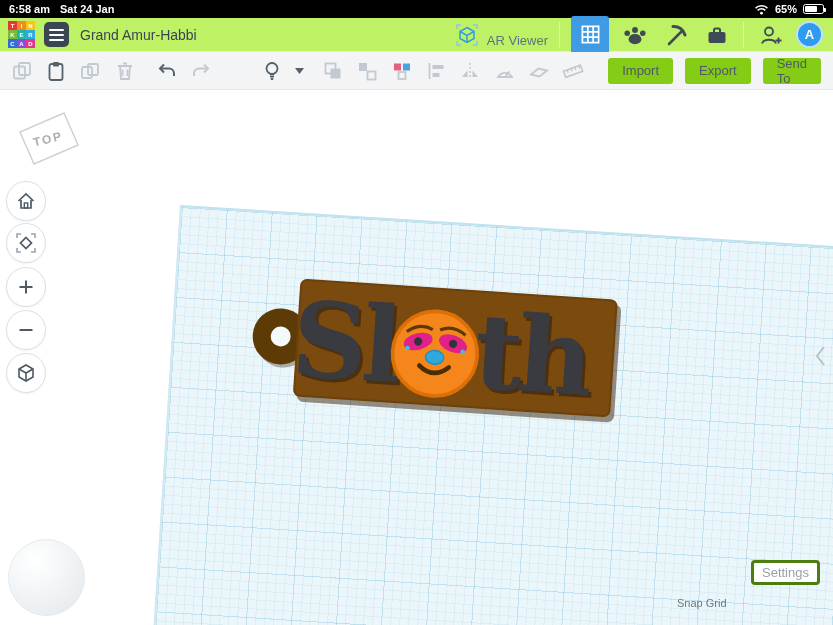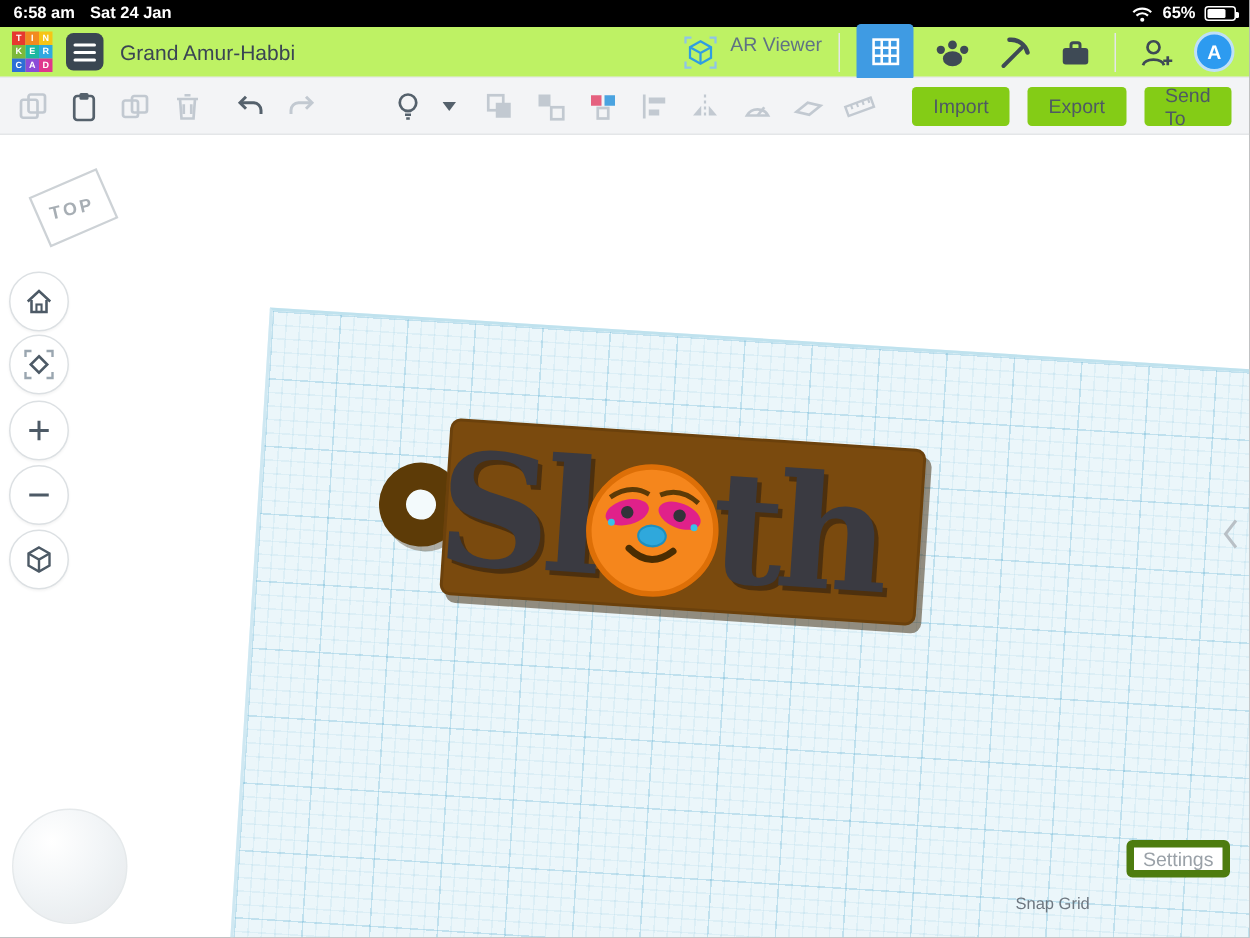--- a/index.html
+++ b/index.html
@@ -29,21 +29,21 @@
     display:flex; align-items:center; padding:0 10px 0 8px;
   }
   .logo { display:grid; grid-template-columns:repeat(3,9px); grid-auto-rows:9px; gap:0px; }
   .logo-tile { width:9px; height:9px; color:#fff; font-size:6px; font-weight:bold;
     display:flex; align-items:center; justify-content:center; font-family:"Liberation Sans",sans-serif; }
   .menu-btn { width:25px; height:25px; background:#3A4652; border-radius:5px; margin-left:9px;
     display:flex; flex-direction:column; justify-content:center; gap:3px; padding:0 5px; }
   .menu-btn span { display:block; height:2px; background:#fff; border-radius:1px; }
   .doc-title { margin-left:11px; font-size:14px; color:#3A4553; }
   .header-right { margin-left:auto; display:flex; align-items:center; gap:11px; }
-  .ar-viewer { display:flex; align-items:flex-start; gap:7px; }
+  .ar-viewer { display:flex; align-items:flex-end; gap:7px; }
   .ar-label { font-size:13px; color:#5F7284; }
   .vdiv { width:1px; height:26px; background:#E3E6E9; }
   .grid-btn { width:38px; height:38px; background:#3F9BE3; border-radius:3px;
     display:flex; align-items:center; justify-content:center; }
   .hicon { width:30px; height:30px; display:flex; align-items:center; justify-content:center; }
   .avatar { width:27px; height:27px; border-radius:50%; background:#2D9BF0; border:2px solid #BEE0F8;
     color:#fff; font-size:13px; font-weight:bold; display:flex; align-items:center; justify-content:center; }
 
   
   .toolbar {
@@ -98,21 +98,21 @@
   .navbtn { position:absolute; left:6px; width:40px; height:40px; border-radius:50%;
     background:#fff; border:1px solid #DCE0E3; box-shadow:0 1px 2px rgba(0,0,0,0.05);
     display:flex; align-items:center; justify-content:center; color:#4D5A66; }
   .orbit-ball { position:absolute; left:8px; top:539px; width:77px; height:77px; border-radius:50%;
     background:radial-gradient(circle at 34% 28%, #ffffff 0%, #F2F5F7 45%, #E2E7EA 100%);
     border:1px solid #E4E8EA; opacity:0.95; }
 
   
   .panel-chevron { position:absolute; left:814px; top:344px; }
   .settings-btn { position:absolute; left:751px; top:560px; width:69px; height:25px;
-    background:#fff; border:5px solid #4d7c0f; border-radius:4px; color:#9AA1A8; font-size:13px;
+    background:#fff; border:3px solid #4d7c0f; border-radius:4px; color:#9AA1A8; font-size:13px;
     display:flex; align-items:center; justify-content:center; }
   .snap-label { position:absolute; left:677px; top:597px; font-size:11px; color:#6E7780; }
   .snap-dd { position:absolute; left:739px; top:592px; width:85px; height:25px; background:#fff;
     border:1px solid #E4E7E9; border-radius:4px; color:#4E5A63; font-size:13px;
     display:flex; align-items:center; padding:0 8px; justify-content:space-between; }
   .snap-dd .caret { color:#8A929A; font-size:9px; }
 </style>
 </head>
 <body>
 

